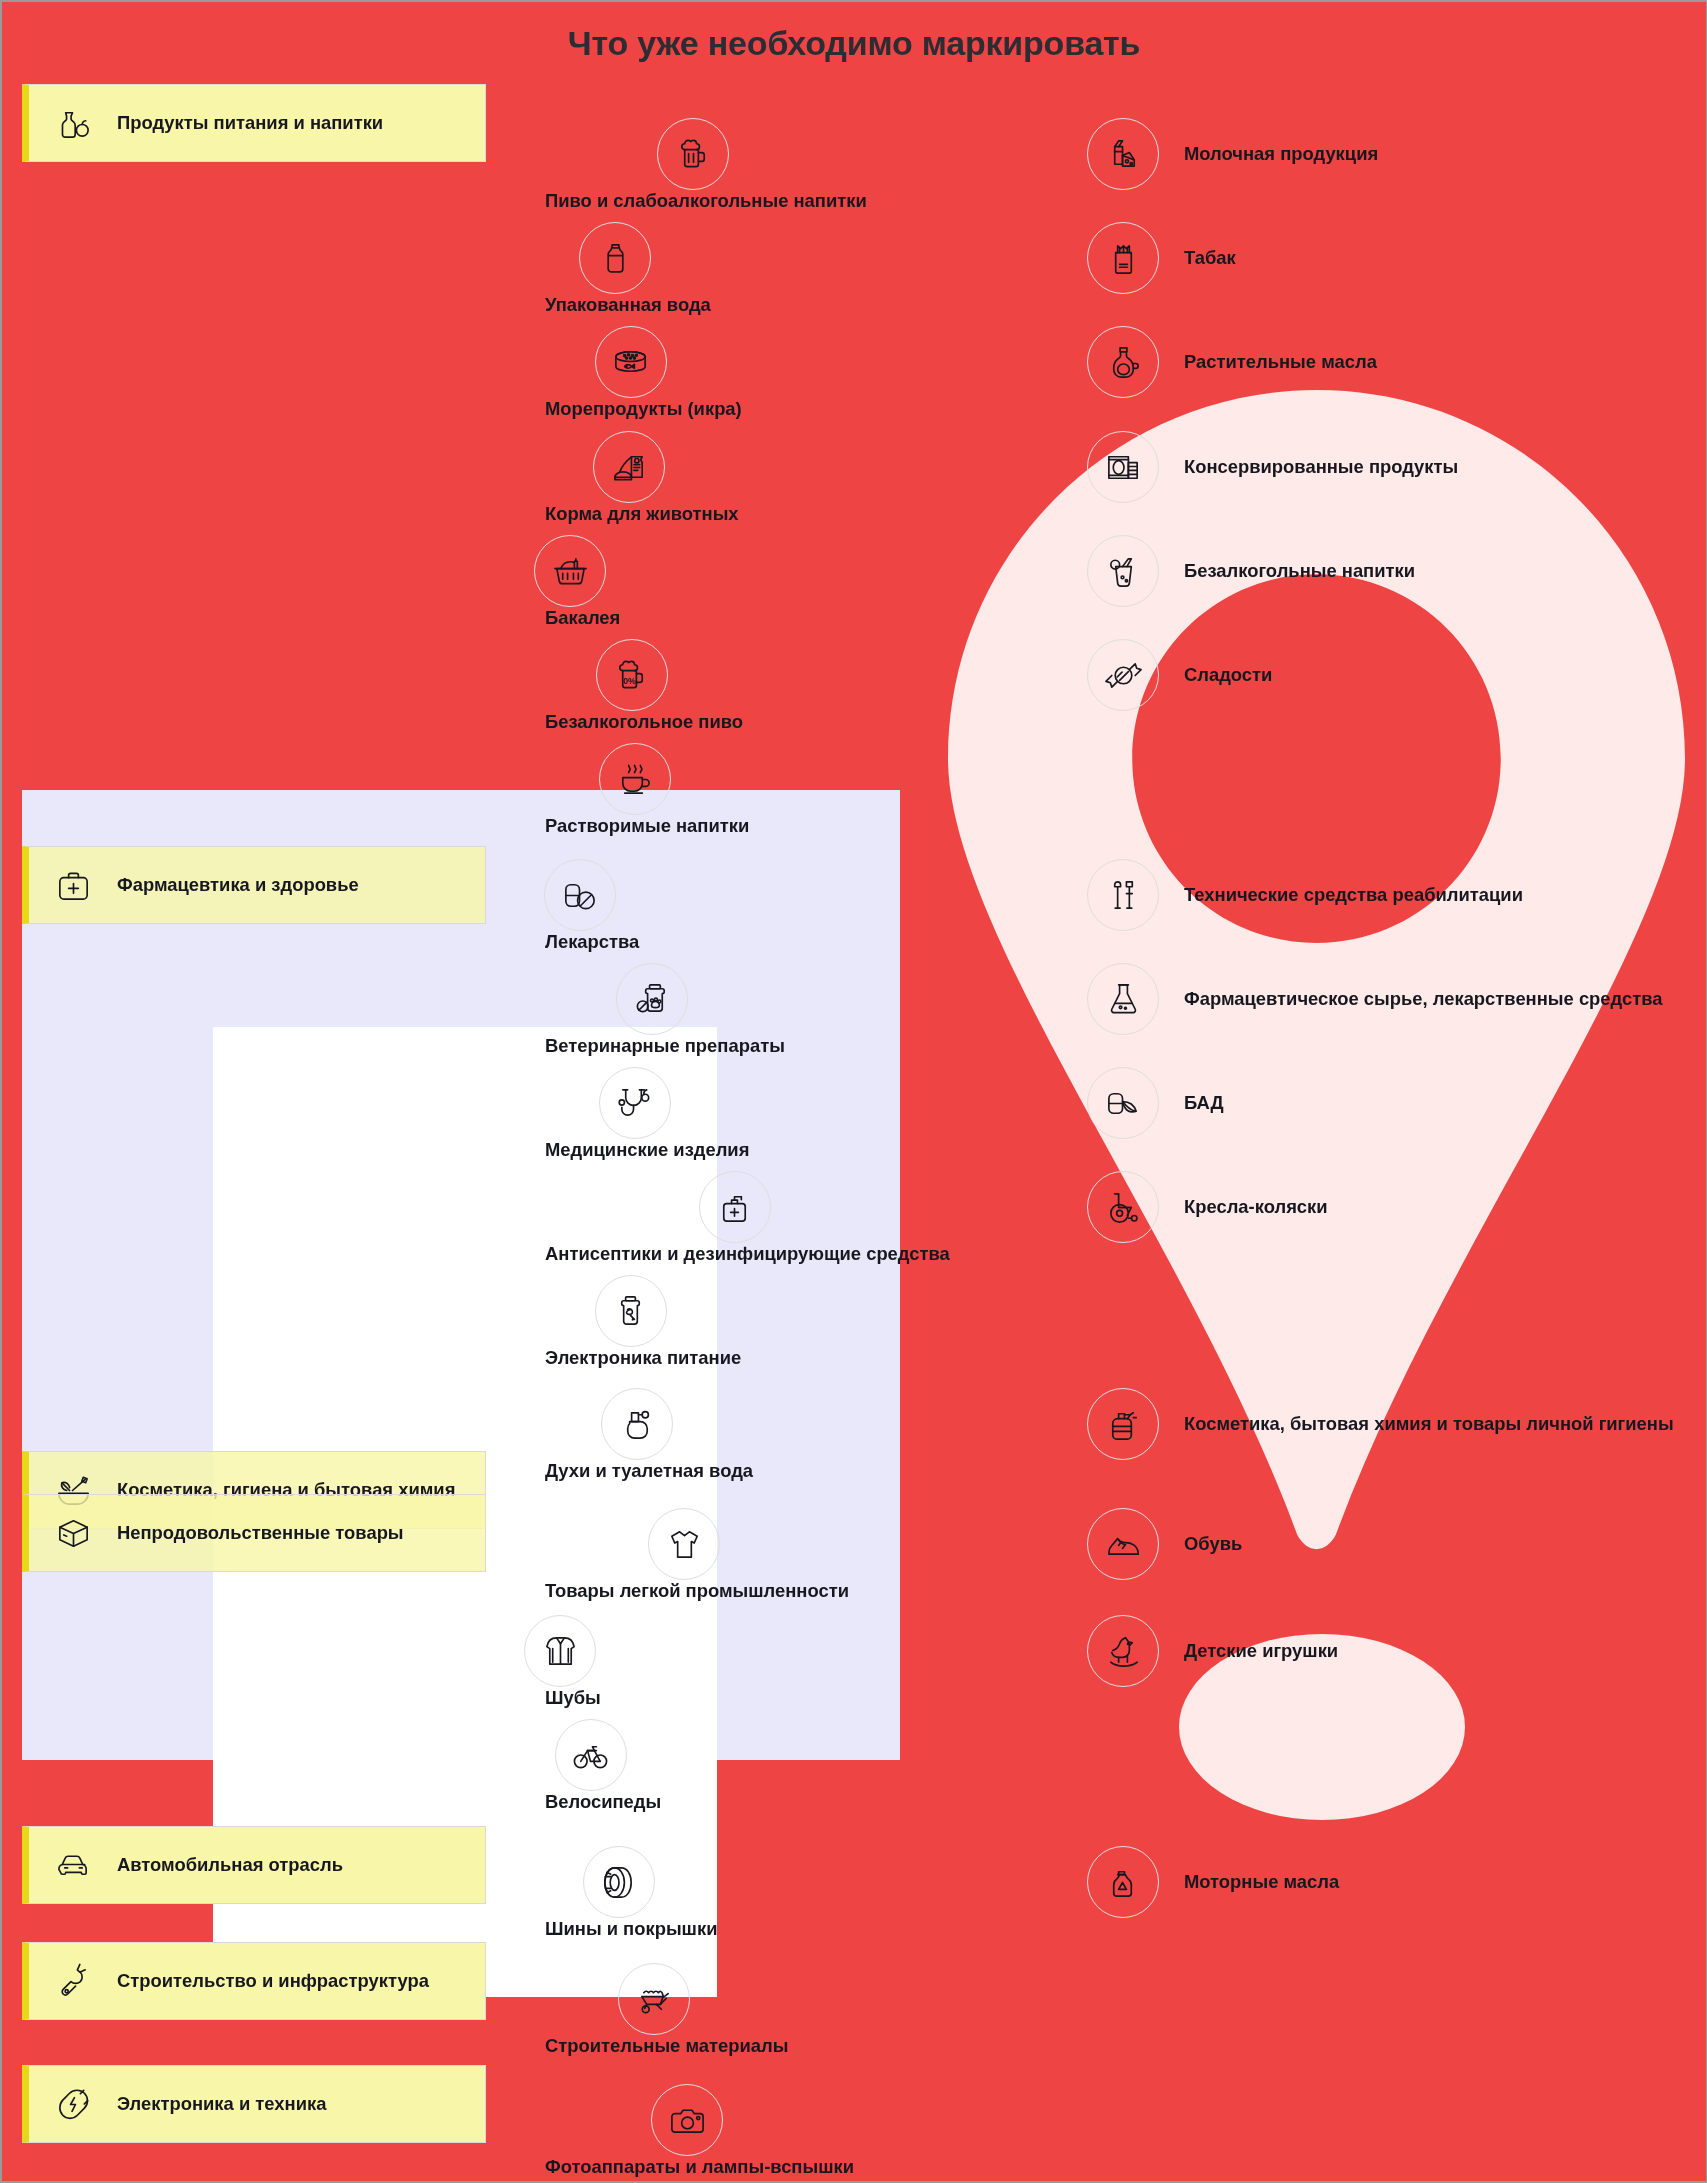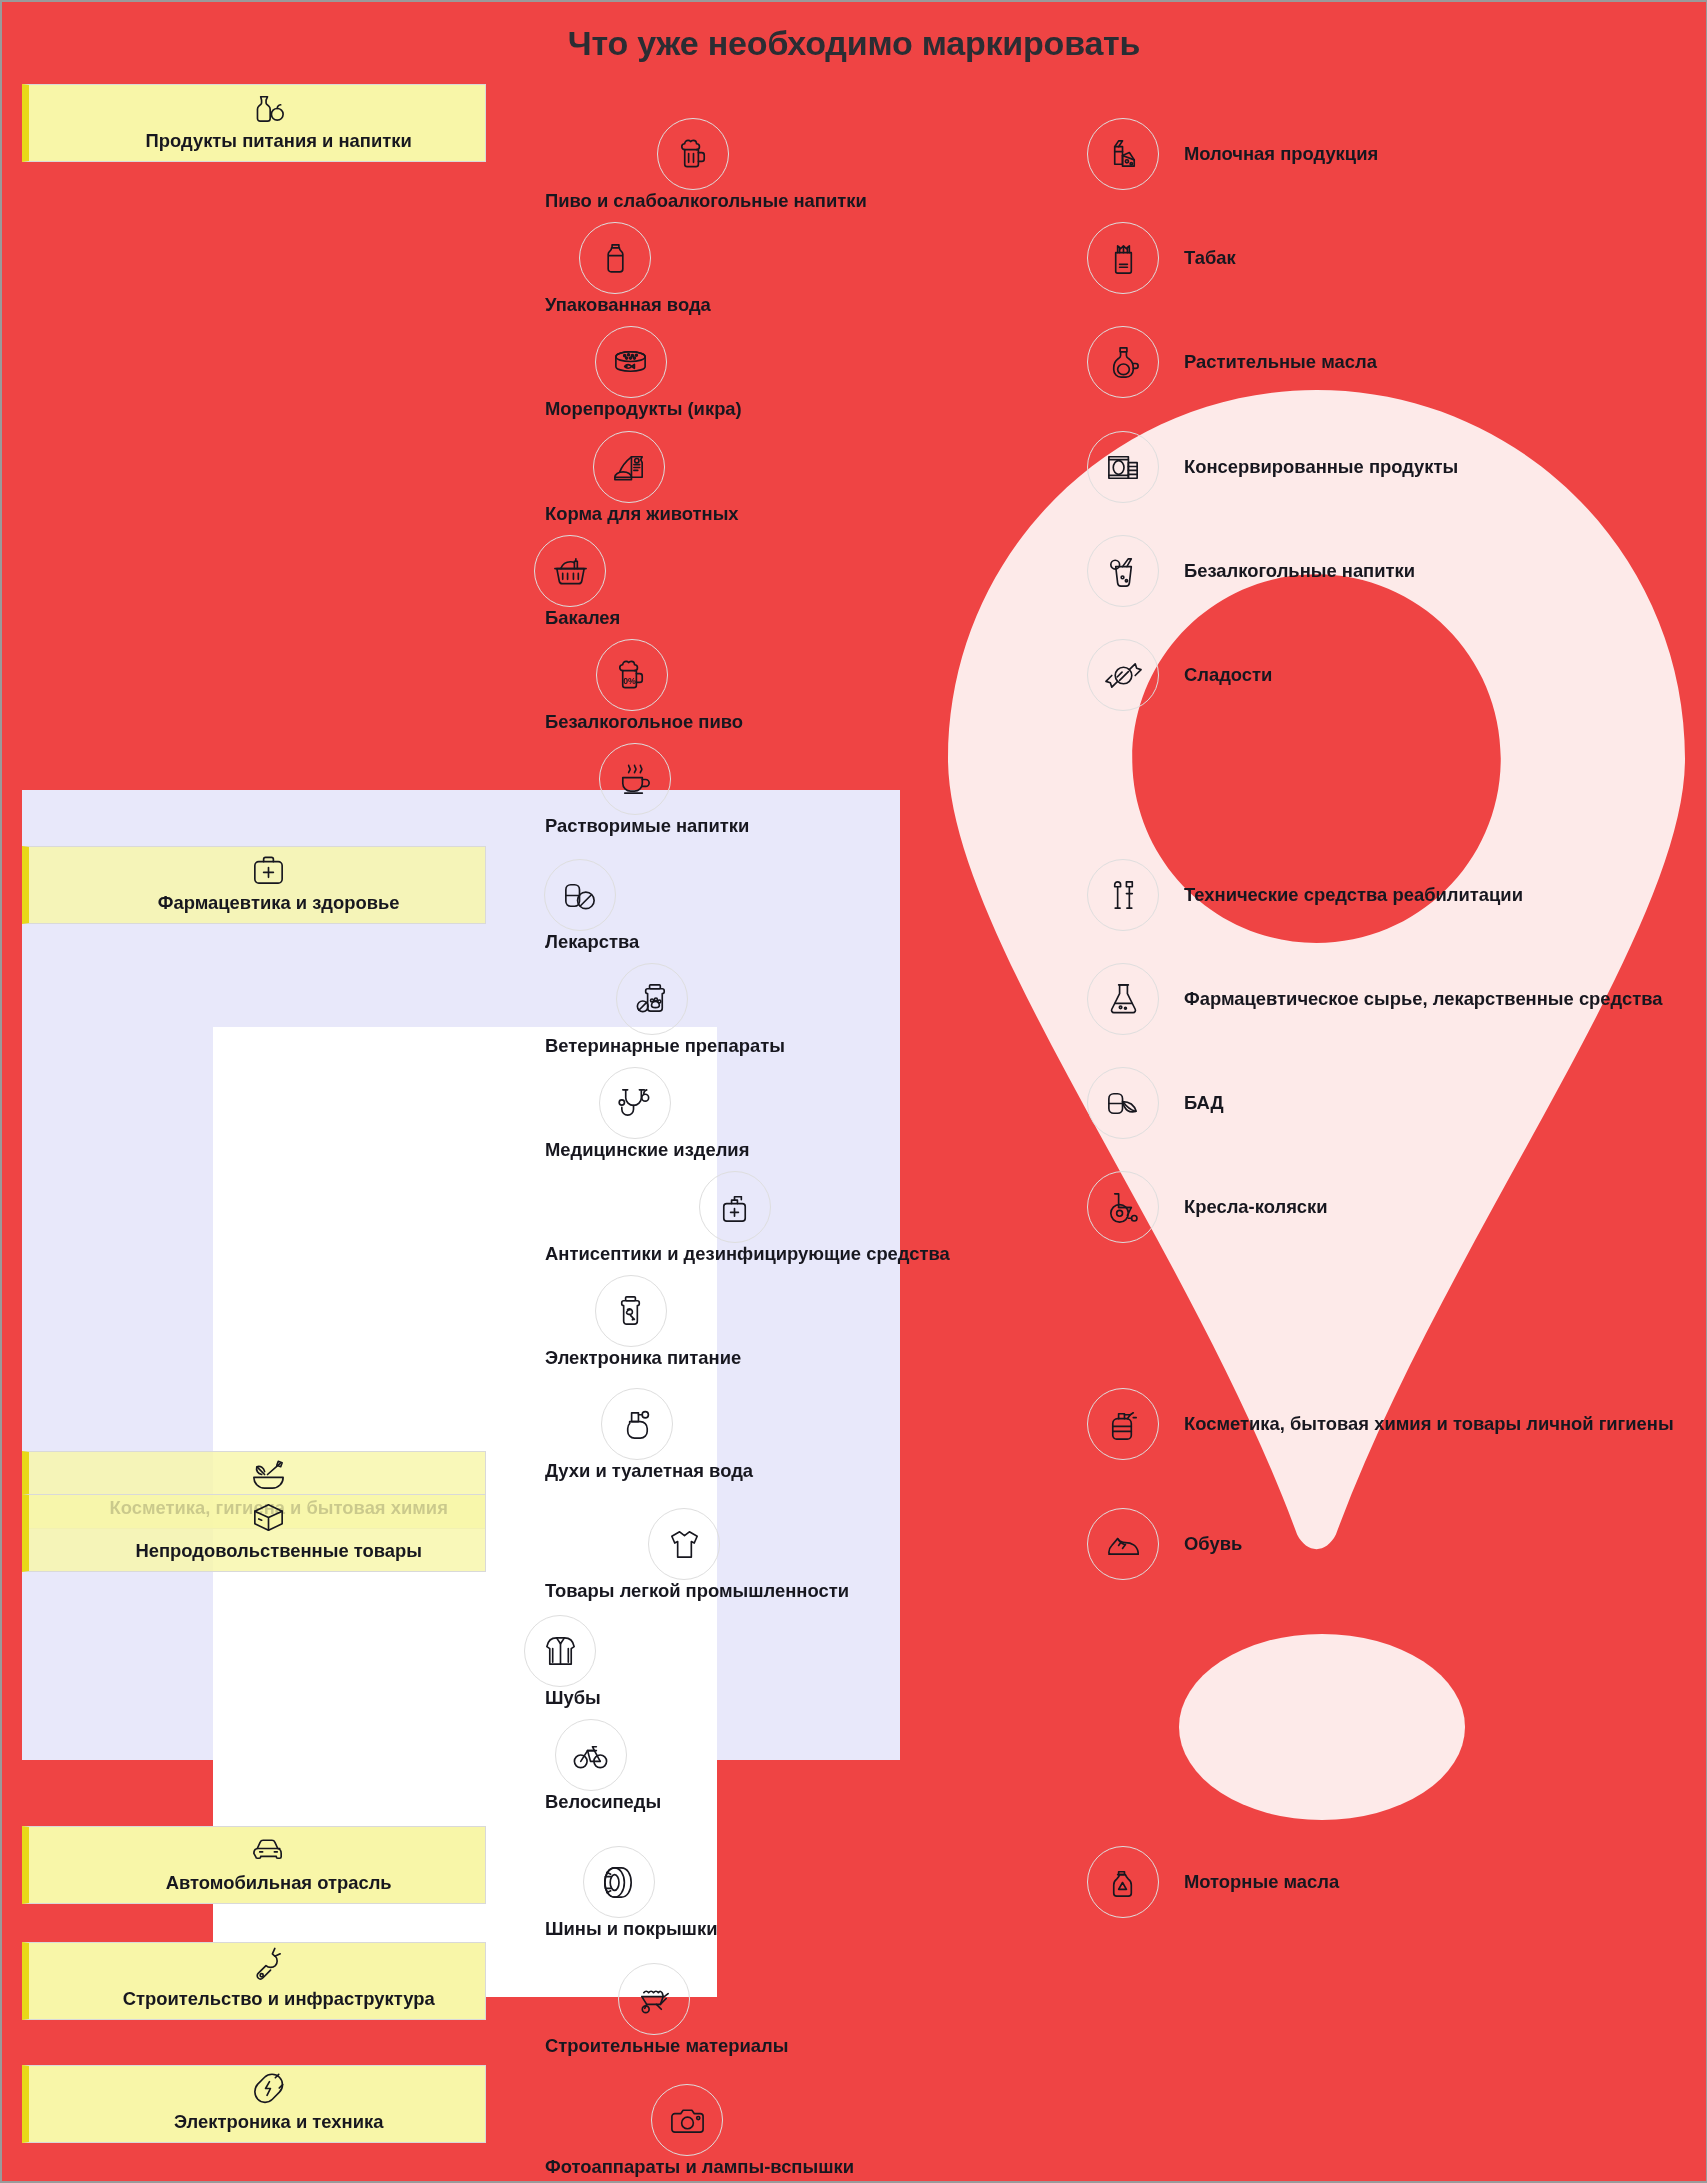--- a/index.html
+++ b/index.html
@@ -80,21 +80,20 @@
     position: absolute;
     left: 20.4px;
     width: 464px;
     height: 78px;
     background: #f8f6a8;
     border: 1px solid #d9d9d9;
     border-left: 7.8px solid #e8d918;
     display: flex;
     align-items: center;
     padding-left: 21.3px;
-    flex-direction: column;
   }
   .cat-card.translucent { background: rgba(248,246,168,0.80); }
   .cat-card .cat-icon {
     width: 45px; height: 45px;
     flex: 0 0 45px;
     display: flex; align-items: center; justify-content: center;
     color: #17171f;
   }
   .cat-card .cat-label {
     margin-left: 21.3px;
@@ -629,20 +628,32 @@
     <span class="bubble">
       <svg class="ico" viewBox="0 0 40 40">
         <path d="M5 28c0-3 1-5 3-7l6-7c2 3 5 4 8 4 6 0 12 3 13 10v2H7c-1.1 0-2-.9-2-2z"></path>
         <path d="M5 30h30"></path>
         <path d="M14 14c1.5 3 4 5 7 6M18 17l-3 4M22 20l-3 4"></path>
       </svg>
     </span>
     <span class="plabel">Обувь</span>
   </div>
 
+  <div class="prow col2" style="top:1613px">
+    <span class="bubble">
+      <svg class="ico" viewBox="0 0 40 40">
+        <path d="M22 6l3 4 4 1-3 3v5c0 4-3 7-7 7h-4c-3.5 0-6-2-7-5"></path>
+        <path d="M22 6c-3 1-5 3-6 6-1.5 4-4 6-7 7"></path>
+        <path d="M15 26v5M24 24v7"></path>
+        <path d="M7 31c4 3 9 4 13 4s10-1 14-4"></path>
+        <circle class="f" cx="25" cy="12" r=".9"></circle>
+      </svg>
+    </span>
+    <span class="plabel">Детские игрушки</span>
+  </div>
 
   <div class="prow col2" style="top:1844px">
     <span class="bubble">
       <svg class="ico" viewBox="0 0 40 40">
         <path d="M15 9h6v3h-6z"></path>
         <path d="M14 12h8c.5 2 1.5 3 3 4.5 2 1.5 3 3.5 3 6V31c0 1.7-1.3 3-3 3H13c-1.7 0-3-1.3-3-3V22.5c0-2.5 1-4.5 3-6 1.5-1.5 2.5-2.5 3-4.5z"></path>
         <path d="M19 20l4 7h-8z"></path>
       </svg>
     </span>
     <span class="plabel">Моторные масла</span>

